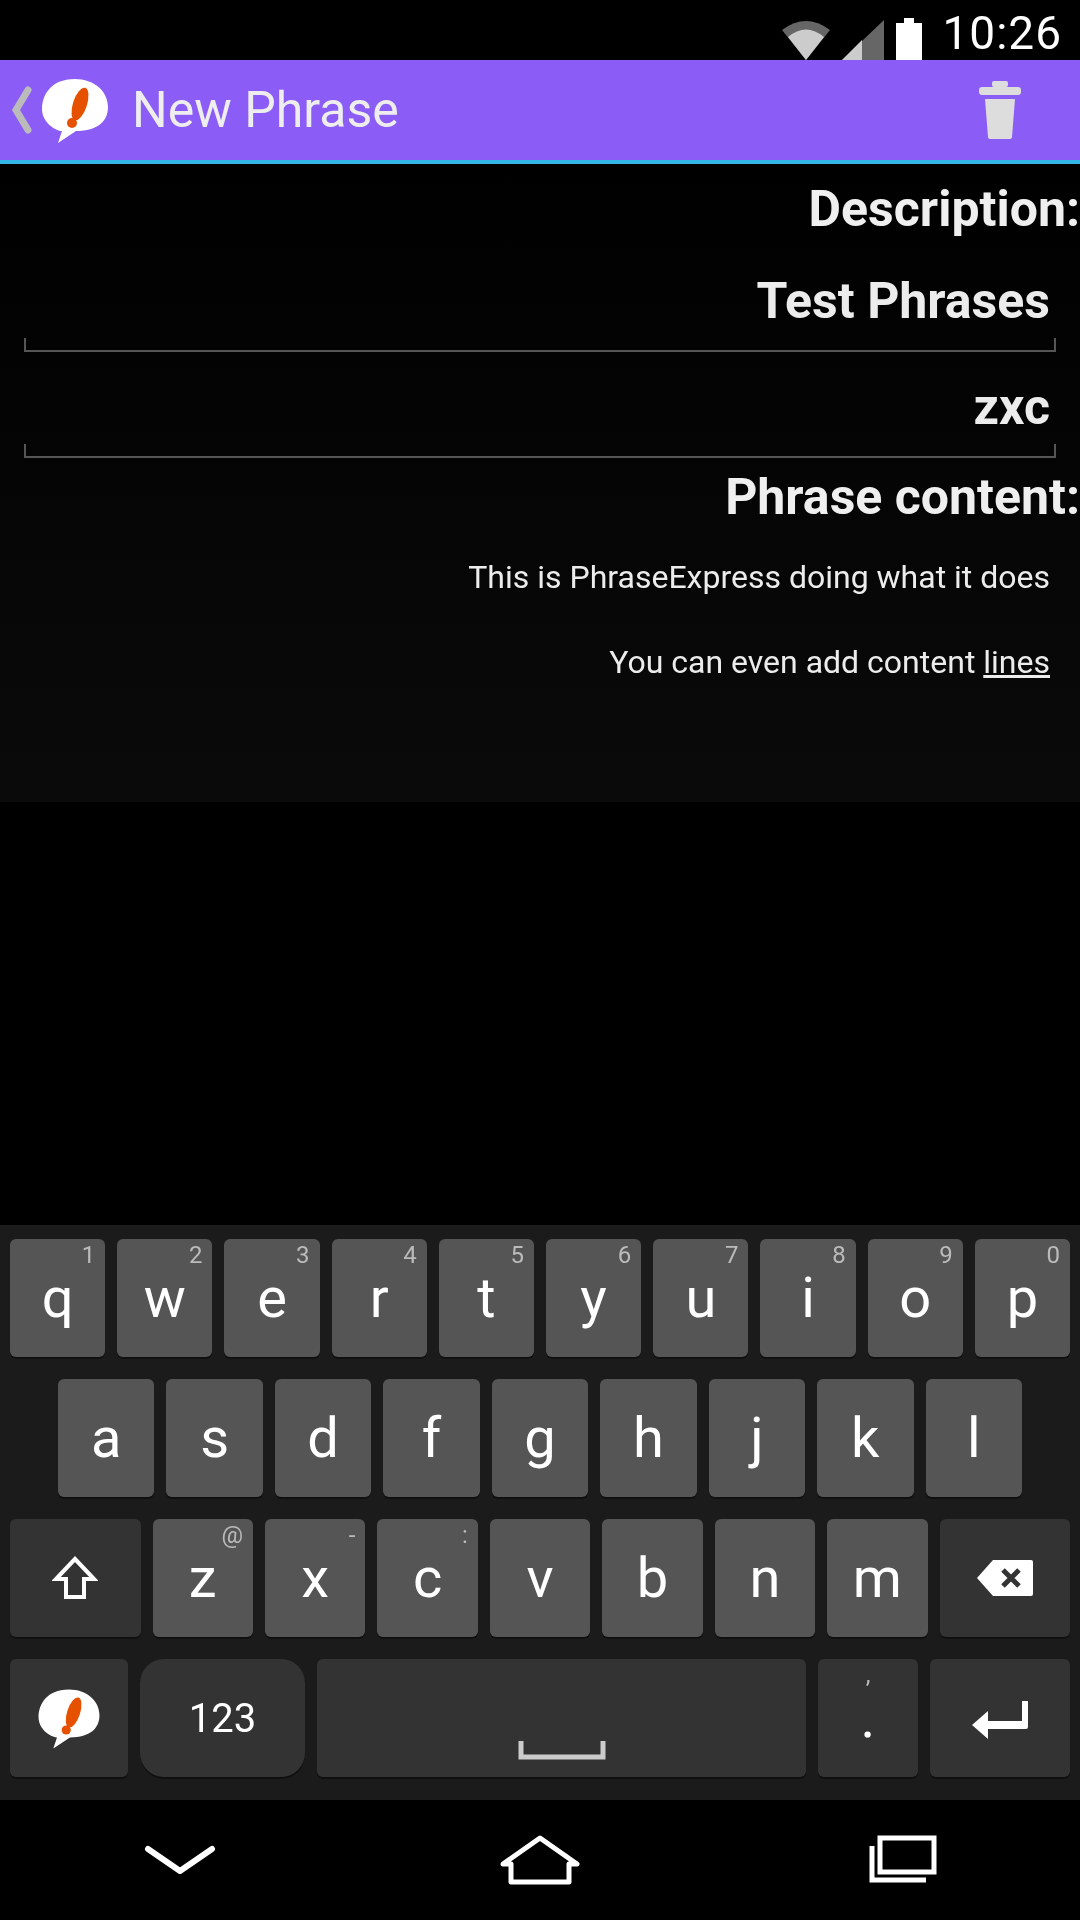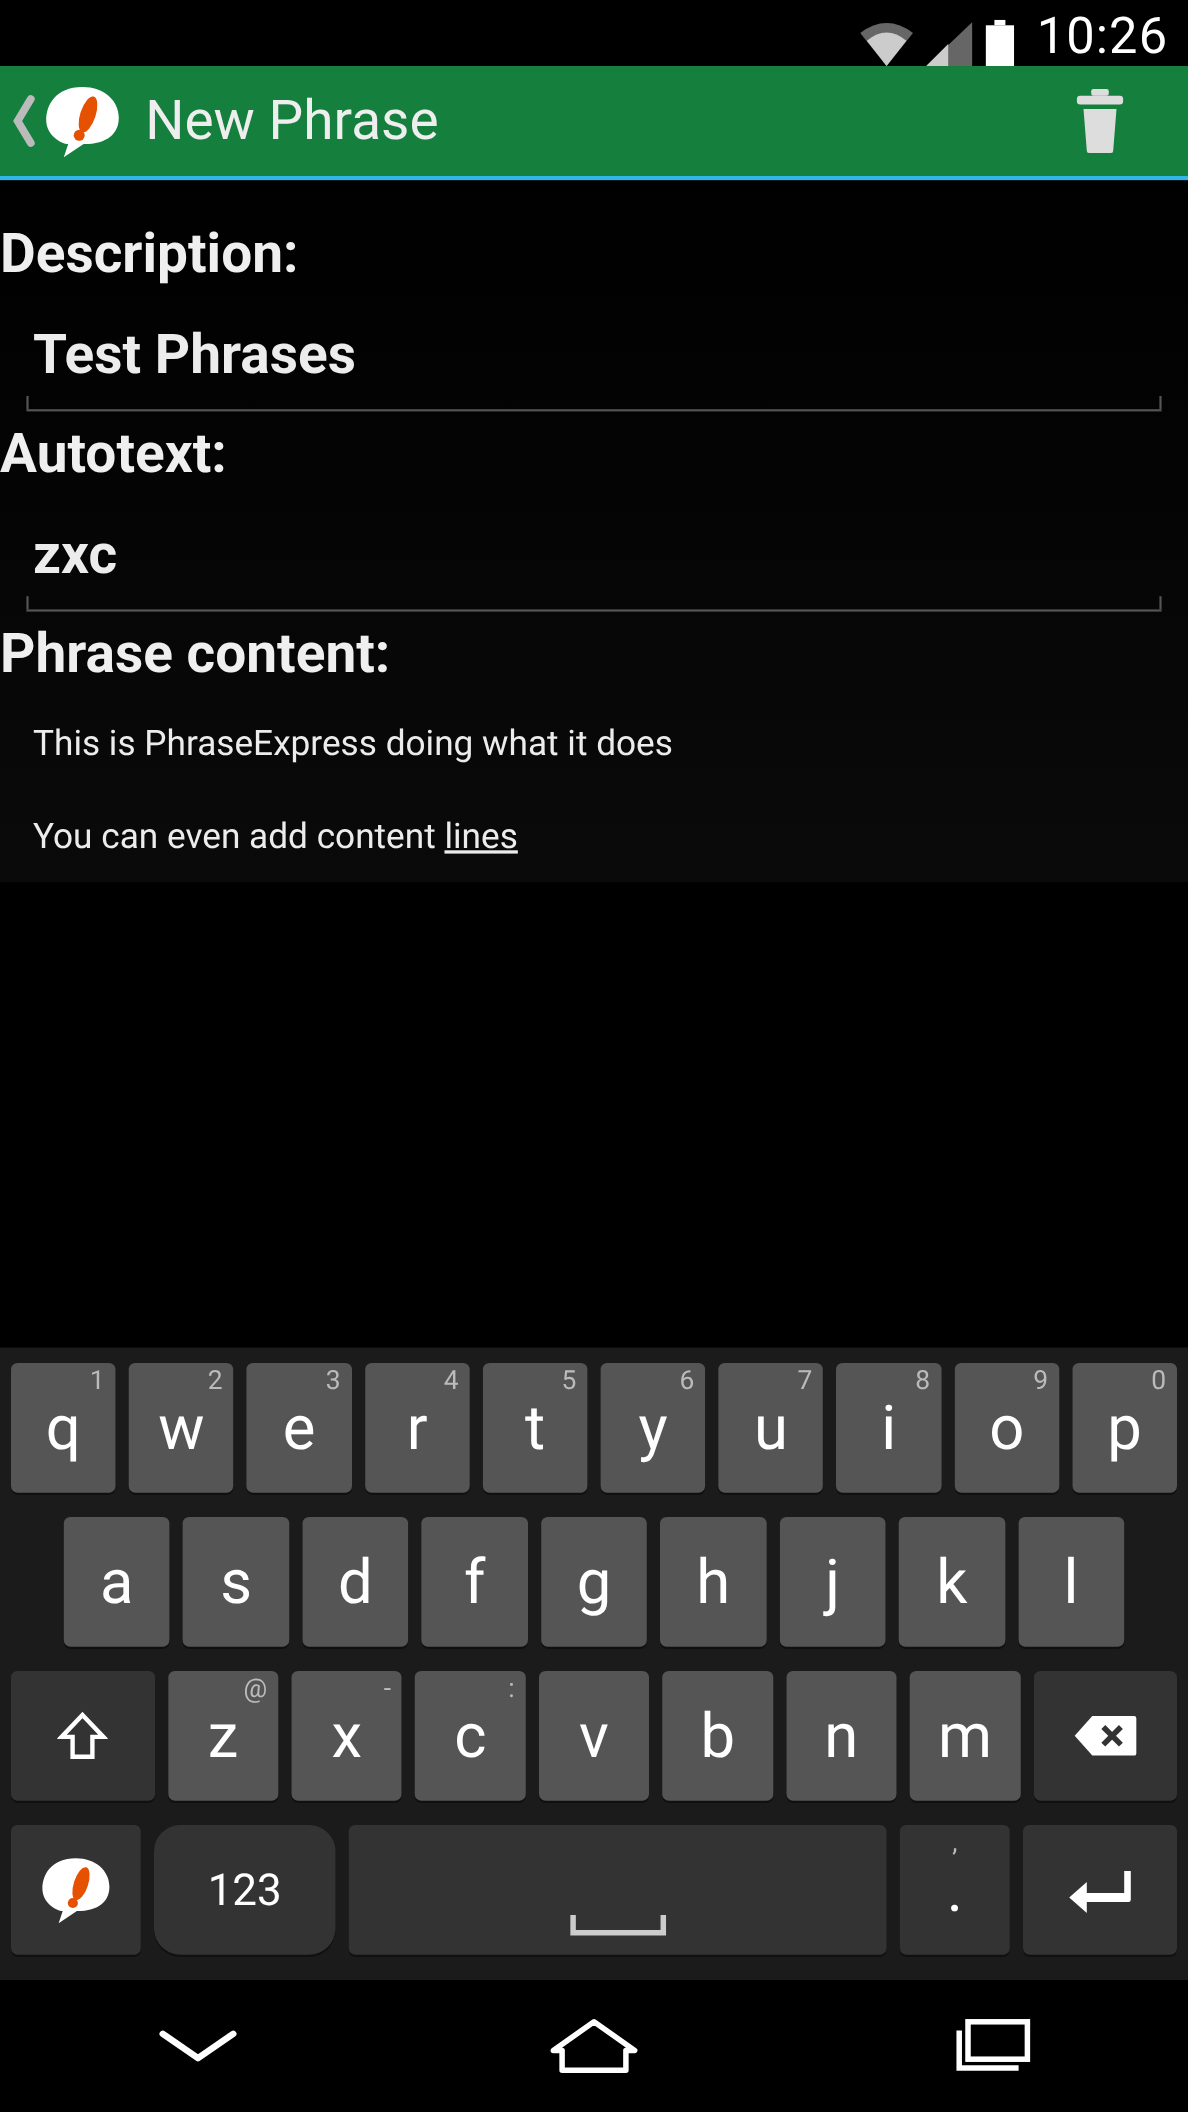--- a/index.html
+++ b/index.html
@@ -4,30 +4,30 @@
 <style>
   * { margin: 0; padding: 0; box-sizing: border-box; }
   html, body { width: 1080px; height: 1920px; background: #000; color: #fff; font-family: Roboto, "Helvetica Neue", Arial, sans-serif; overflow: hidden; }
 
   
   .status-bar { height: 60px; display: flex; justify-content: flex-end; align-items: flex-end; padding: 0 18px; gap: 12px; background: #000; }
   .status-bar .clock { font-size: 46px; color: #fff; letter-spacing: 1px; padding-left: 8px;}
   .status-icon { display: inline-flex; }
 
   
-  .action-bar { height: 100px; display: flex; align-items: center; background: #15803d; padding: 0 20px 0 10px; }
+  .action-bar { height: 100px; display: flex; align-items: center; background: #8b5cf6; padding: 0 20px 0 10px; }
   .back-caret { color: #aaa; }
   .app-icon { width: 78px; height: 78px; display: flex; align-items: center; justify-content: center; margin-left: 4px; }
   .app-title { font-size: 50px; color: #eee; font-weight: 400; margin-left: 18px; flex: 1; }
   .trash-btn { width: 60px; height: 70px; display: flex; align-items: center; justify-content: center; margin-right: 30px;}
 
   .action-underline { height: 4px; background: #33b5e5; }
 
   
-  .form { background: linear-gradient(#000 0%, #0a0a0a 100%); padding: 28px 0 0 0; height: 638px;}
+  .form { background: linear-gradient(#000 0%, #0a0a0a 100%); padding: 6px 0 0 0; height: 638px; text-align: right;}
   .label { font-size: 50px; font-weight: 700; color: #efefef; padding: 10px 0 8px 0; }
   .field-wrap { margin: 0 24px; }
   .field { font-size: 50px; color: #ececec; padding: 26px 6px 20px 6px; border-bottom: 2px solid #555; position: relative; font-weight: bold; }
   .field::before, .field::after { content: ""; position: absolute; bottom: 0; width: 2px; height: 12px; background: #555; }
   .field::before { left: 0; }
   .field::after { right: 0; }
   .phrase-content { font-size: 32px; color: #ececec; padding: 22px 30px 0 30px; line-height: 1.35; }
   .phrase-content .line2 { margin-top: 42px; }
   .phrase-content .underlined { text-decoration: underline; }
 
@@ -114,21 +114,20 @@
   </div>
 </div>
 <div class="action-underline"></div>
 
 <div class="form">
   <div class="label">Description:</div>
   <div class="field-wrap">
     <div class="field">Test Phrases</div>
   </div>
 
-  <div class="label">Autotext:</div>
   <div class="field-wrap">
     <div class="field">zxc</div>
   </div>
 
   <div class="label">Phrase content:</div>
   <div class="phrase-content">
     <div>This is PhraseExpress doing what it does</div>
     <div class="line2">
       <span>You can even add content </span><span class="underlined">lines</span>
     </div>

